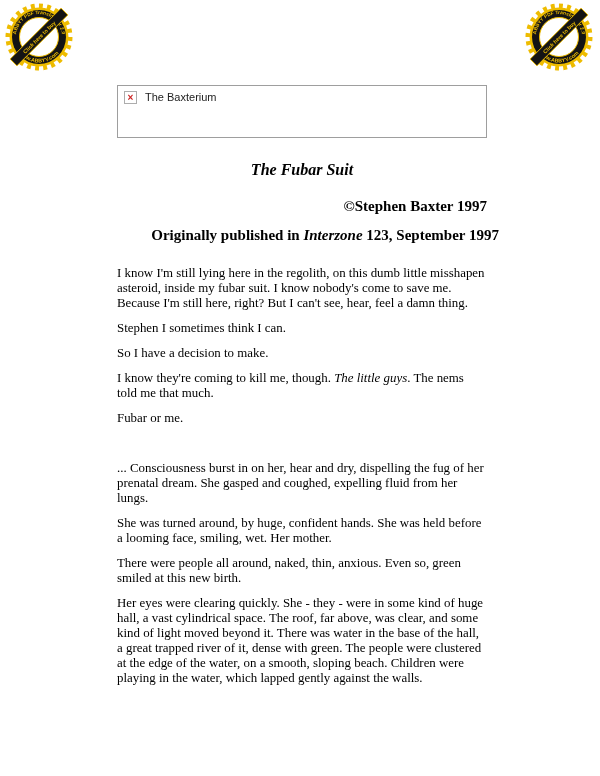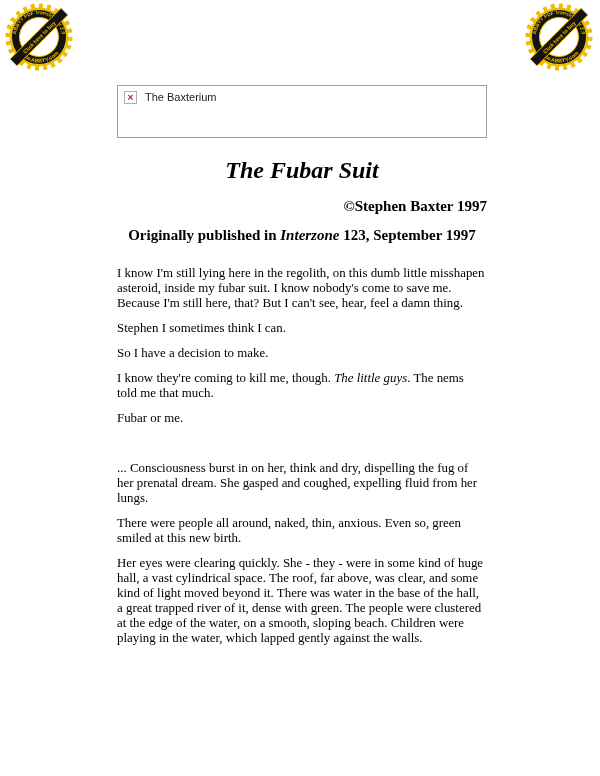--- a/index.html
+++ b/index.html
@@ -52,35 +52,35 @@
     font: 11px/13px "Liberation Sans", sans-serif;
     margin: 1px 0 0 8px;
     color: #222222;
     text-align: center;
   }
 
   
   .title {
     margin: 20px 0 0 0;
     text-align: center;
-    font-size: 24px;
+    font-size: 16px;
     line-height: 24px;
     font-weight: bold;
     font-style: italic;
   }
   .copyright {
     margin: 16px 0 0 0;
     text-align: right;
     font-size: 15px;
     line-height: 17px;
     font-weight: bold;
   }
   .published {
     margin: 12px -12px 0 -12px;
-    text-align: center;
+    text-align: right;
     font-size: 15px;
     line-height: 17px;
     font-weight: bold;
     white-space: nowrap;
   }
   .published .mag { font-style: italic; }
 
   
   .story {
     margin-top: 22px;
@@ -129,24 +129,25 @@
     <span class="alt-text">The Baxterium</span>
   </div>
 
   <h1 class="title">The Fubar Suit</h1>
 
   <div class="copyright">©Stephen Baxter 1997</div>
 
   <div class="published"><span>Originally published in </span><span class="mag">Interzone</span><span> 123, September 1997</span></div>
 
   <div class="story">
-      <p><span>I know I'm still lying here in the regolith, on this dumb little misshapen asteroid, inside my fubar suit. I know nobody's come to save me. Because I'm still here, that? But I can't see, hear, feel a damn thing.</span></p>
+      <p><span>I know I'm still lying here in the regolith, on this dumb little misshapen asteroid, inside my fubar suit. I know nobody's come to save me. Because I'm still here, right? But I can't see, hear, feel a damn thing.</span></p>
       <p><span>Stephen I sometimes think I can.</span></p>
       <p><span>So I have a decision to make.</span></p>
       <p><span>I know they're coming to kill me, though. </span><em>The little guys</em><span>. The nems told me that much.</span></p>
       <p><span>Fubar or me.</span></p>
       <div class="section-gap"></div>
-      <p><span>... Consciousness burst in on her, think and dry, dispelling the fug of her prenatal dream. She gasped and coughed, expelling fluid from her lungs.</span></p>
+      <p><span>... Consciousness burst in on her, hear and dry, dispelling the fug of her prenatal dream. She gasped and coughed, expelling fluid from her lungs.</span></p>
+      <p><span>She was turned around, by huge, confident hands. She was held before a looming face, smiling, wet. Her mother.</span></p>
       <p><span>There were people all around, naked, thin, anxious. Even so, green smiled at this new birth.</span></p>
       <p><span>Her eyes were clearing quickly. She - they - were in some kind of huge hall, a vast cylindrical space. The roof, far above, was clear, and some kind of light moved beyond it. There was water in the base of the hall, a great trapped river of it, dense with green. The people were clustered at the edge of the water, on a smooth, sloping beach. Children were playing in the water, which lapped gently against the walls.</span></p>
     </div>
 
 </div>
 
 </body></html>

